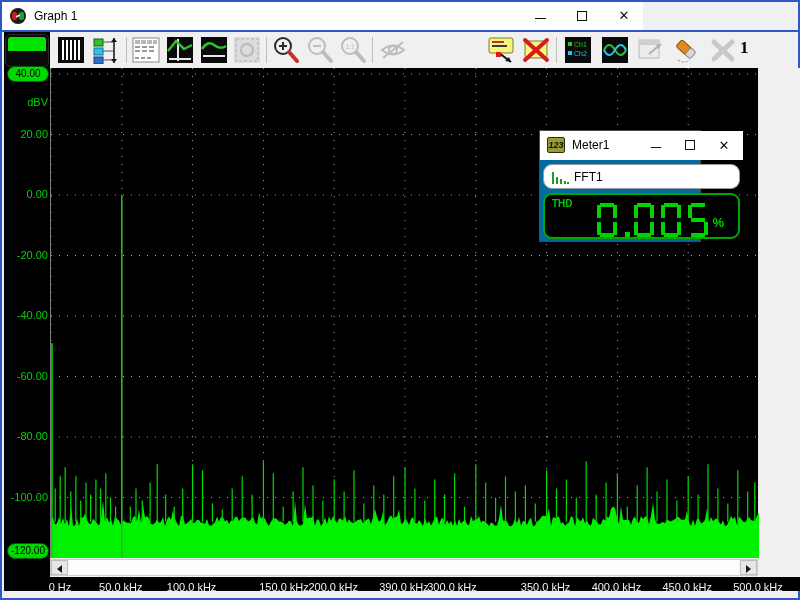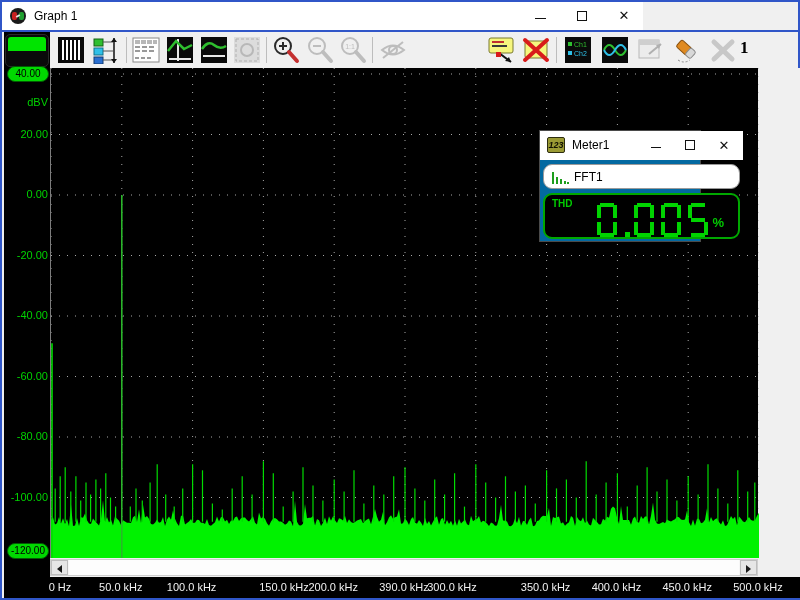--- a/index.html
+++ b/index.html
@@ -81,21 +81,21 @@
   #hscroll { position:absolute; left:48px; top:557px; width:708px; height:17px; background:#f6f6f6;
     border:1px solid #cfcfcf; }
   .sbtn { position:absolute; top:0; width:17px; height:15px; background:#e6e6e6; border:1px solid #bdbdbd; }
   #sb-left { left:0; } #sb-right { right:0; }
   .sbtn i { display:block; width:0; height:0; margin:4px auto 0; }
   #sb-left i { border-top:4px solid transparent; border-bottom:4px solid transparent; border-right:5px solid #1a1a1a; }
   #sb-right i { border-top:4px solid transparent; border-bottom:4px solid transparent; border-left:5px solid #1a1a1a; }
   #sb-thumb { position:absolute; left:18px; top:0; width:670px; height:15px; background:#fdfdfd; }
 
   
-  #xaxis { position:absolute; left:2px; top:575px; width:796px; height:21px; background:#000; }
+  #xaxis { position:absolute; left:2px; top:575px; width:796px; height:14px; background:#000; }
   .xlab { position:absolute; top:4px; transform:translateX(-50%); font-size:11px; color:#f2f2f2; white-space:nowrap; }
 
   .disabled-ic { opacity:1; }
 </style>
 </head>
 <body>
 
 <div id="win">
 
   <div id="titlebar">

